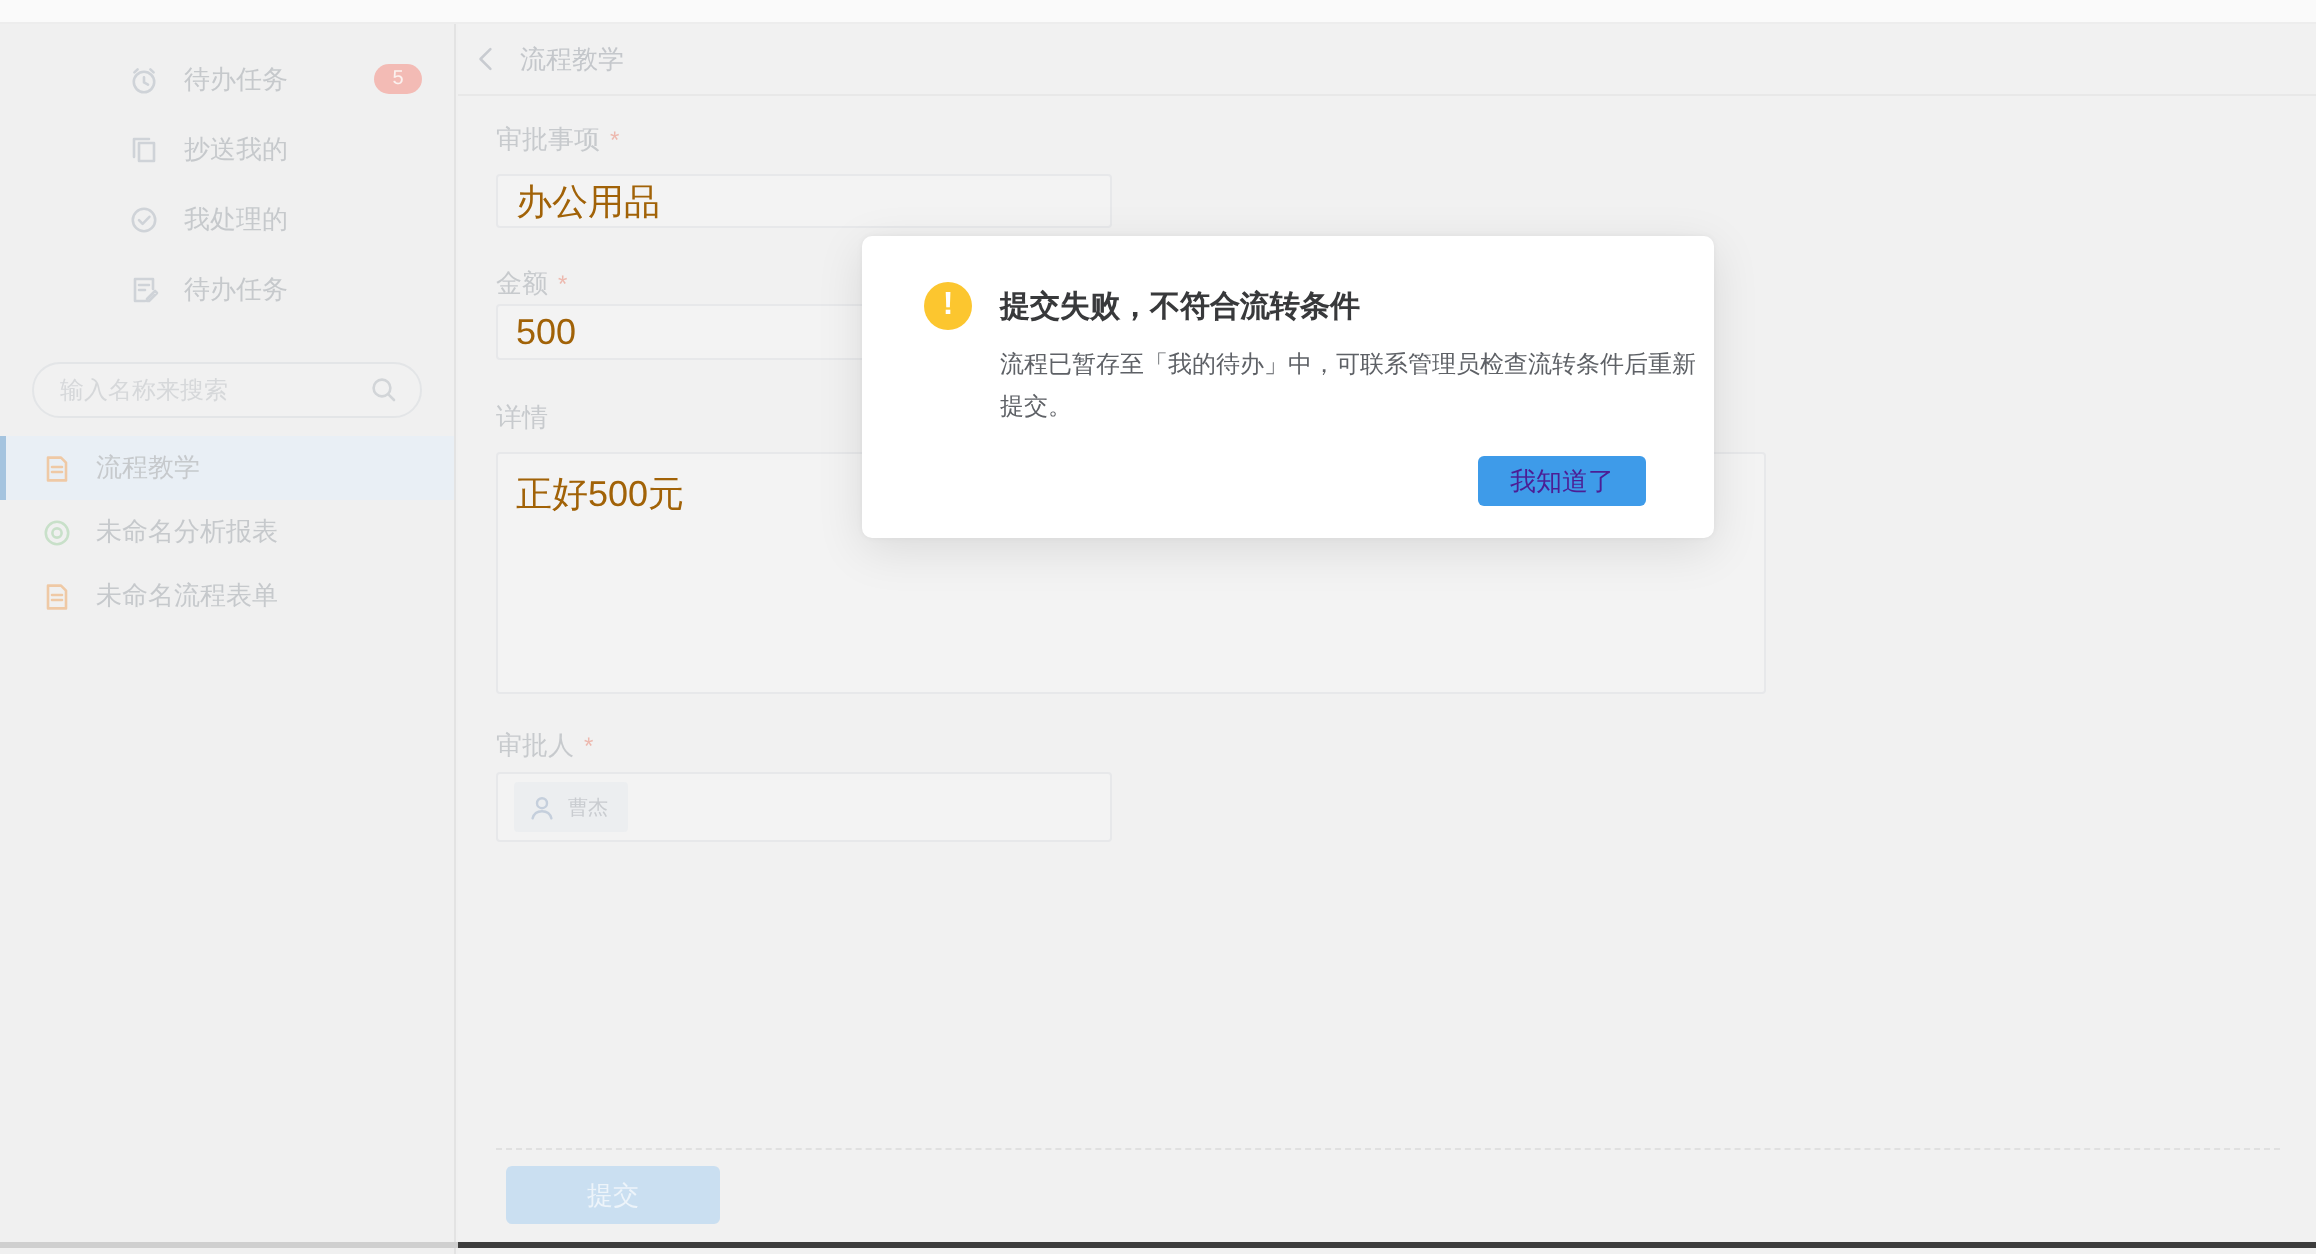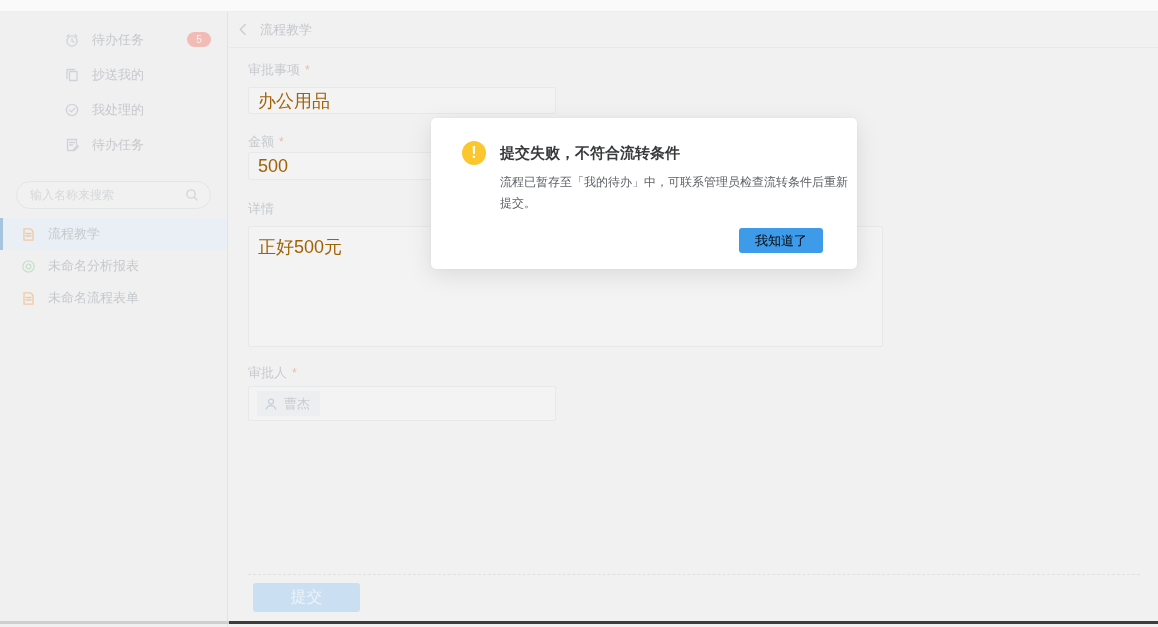--- a/index.html
+++ b/index.html
@@ -60,49 +60,49 @@
   .fld { position:absolute; left:19px; border:1px solid #E7E8EA; background:#F3F3F3;
     border-radius:2px; font-size:18px; color:#a16207; font-family:inherit;
     outline:none; padding:0 9px; }
   .fld::placeholder { color:#CACDD0; }
   textarea.fld { padding:7px 9px; resize:none; line-height:1.5; }
   .person-field { position:absolute; left:19px; border:1px solid #E7E8EA;
     background:#F3F3F3; border-radius:2px; display:flex; align-items:center;
     padding:0 8px; cursor:pointer; }
   .person-chip { height:25px; background:#ECEEF0; border-radius:2px;
     display:inline-flex; align-items:center; gap:6px; padding:0 10px 0 7px;
-    font-size:13px; color:#C9CCD0; }
+    font-size:10px; color:#C9CCD0; }
   .person-chip .ico { width:14px; height:14px; color:#C5CFDC; }
 
   .dash-sep { position:absolute; left:19px; width:892px; top:526px;
     border-top:1px dashed #E0E0E0; height:0; }
   .submit-btn { position:absolute; left:24px; top:535px; width:107px; height:29px;
     background:#CADFF1; color:#EDF4FA; border:none; border-radius:3px;
-    font-size:16px; font-family:Liberation Serif, serif; cursor:pointer; }
+    font-size:13px; font-family:Liberation Serif, serif; cursor:pointer; }
 
   .bottom-line-side { position:absolute; left:0; top:621px; width:229px; height:3px;
     background:#CFCFCF; }
   .bottom-line-main { position:absolute; left:229px; top:621px; width:929px; height:3px;
     background:#3D3D3D; }
 
   
   .overlay { position:absolute; inset:0; background:rgba(255,255,255,0); z-index:10; }
   .modal { position:absolute; left:431px; top:118px; width:426px; height:151px;
     background:#FFFFFF; border-radius:5px; z-index:20;
     box-shadow:0 6px 24px rgba(0,0,0,0.10), 0 0 3px rgba(0,0,0,0.05); }
   .warn-ico { position:absolute; left:31px; top:23px; width:24px; height:24px;
     border-radius:50%; background:#FCC62F; color:#FFFFFF; font-size:16px;
     font-weight:bold; display:flex; align-items:center; justify-content:center;
     line-height:1; }
   .modal-title { position:absolute; left:69px; top:26px; font-size:15px;
     font-weight:600; color:#38393B; white-space:nowrap; }
   .modal-body { position:absolute; left:69px; top:54px; width:358px;
     font-size:12px; color:#5E6166; line-height:21px; }
   .confirm-btn { position:absolute; right:34px; bottom:16px; width:84px; height:25px;
-    background:#3E9BE9; color:#000000; border:none; border-radius:3px;
+    background:#3E9BE9; color:#4c1d95; border:none; border-radius:3px;
     font-size:13px; font-family:inherit; cursor:pointer; }
 </style>
 </head>
 <body>
 
 <div class="top-strip"></div>
 
 <div class="sidebar">
   <div class="nav">
     <div class="nav-item">

